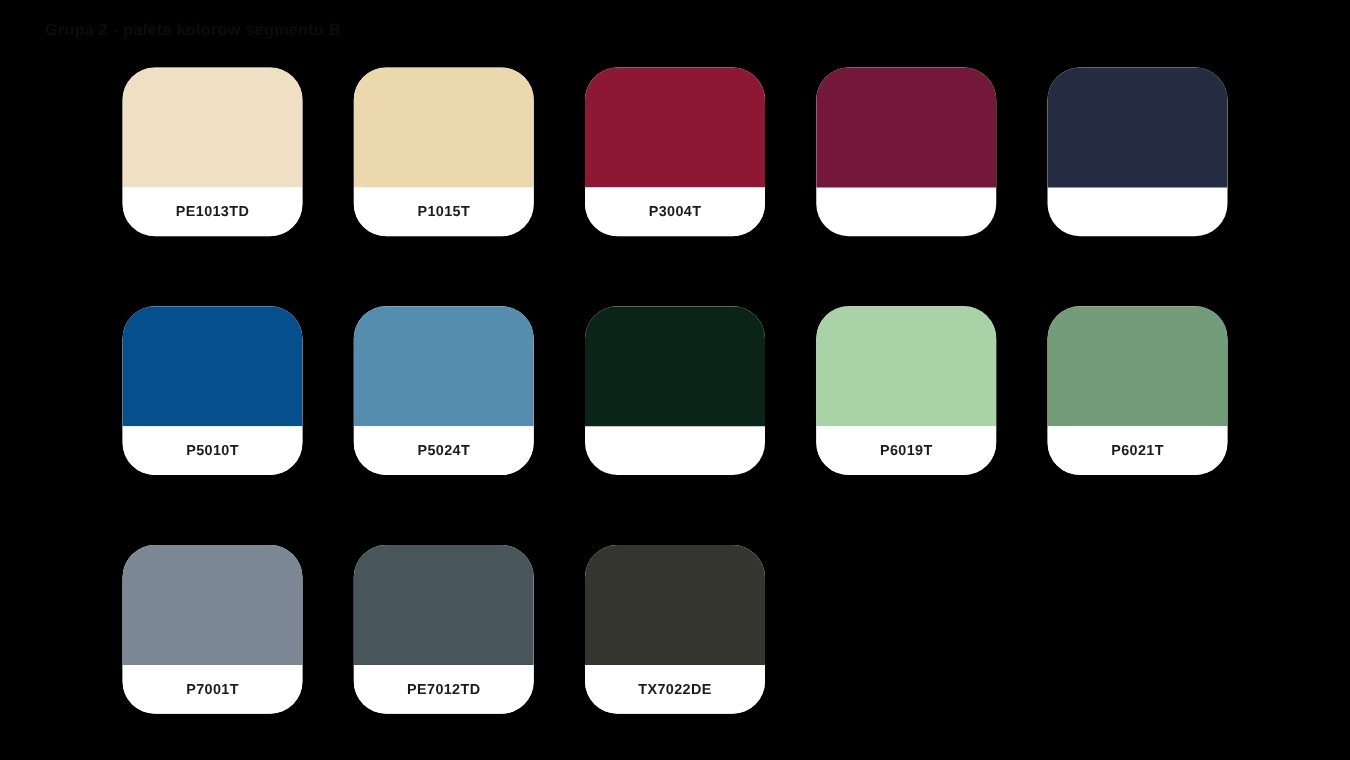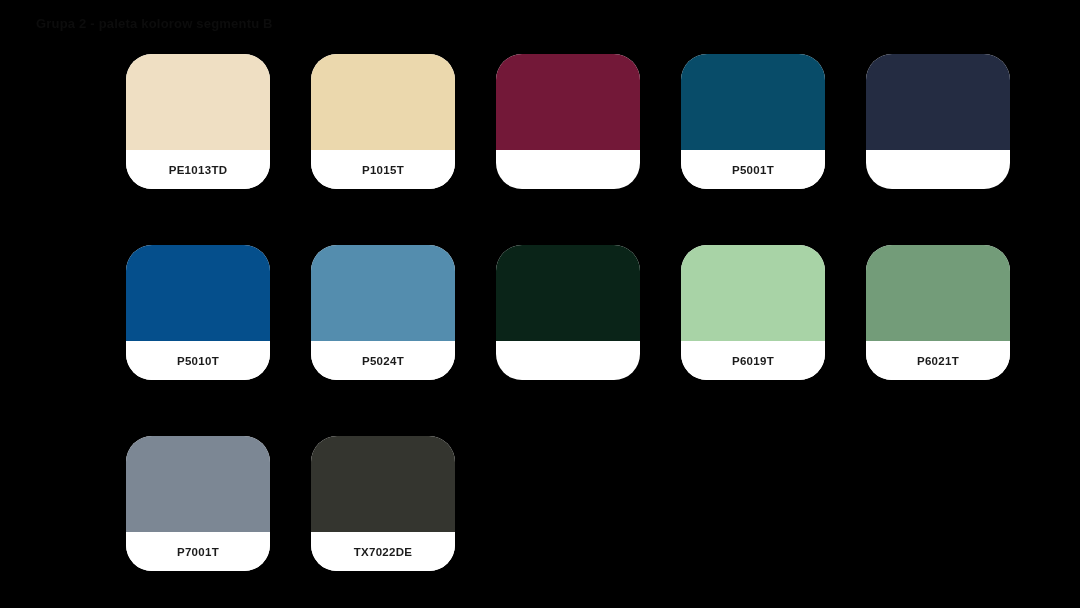--- a/index.html
+++ b/index.html
@@ -40,21 +40,20 @@
     column-gap: 41px;
     row-gap: 56px;
   }
   .swatch-card {
     position: relative;
     width: 144px;
     height: 135px;
     border-radius: 26px;
     overflow: hidden;
     background: #ffffff;
-    margin-left: 28px;
   }
   .swatch-color {
     position: absolute;
     left: 0;
     top: 0;
     width: 100%;
     height: 96px;
   }
   .swatch-label-band {
     position: absolute;
@@ -89,27 +88,27 @@
           <span class="swatch-label">PE1013TD</span>
         </div>
       </div>
       <div class="swatch-card">
         <div class="swatch-color" style="background: rgb(235, 216, 173);"></div>
         <div class="swatch-label-band">
           <span class="swatch-label">P1015T</span>
         </div>
       </div>
       <div class="swatch-card">
-        <div class="swatch-color" style="background: rgb(115, 24, 56);"></div>
+        <div class="swatch-color" style="background: rgb(140, 24, 52);"></div>
+        <div class="swatch-label-band">
+          <span class="swatch-label">P3004T</span>
+        </div>
       </div>
       <div class="swatch-card">
-        <div class="swatch-color" style="background: rgb(8, 76, 105);"></div>
-        <div class="swatch-label-band">
-          <span class="swatch-label">P5001T</span>
-        </div>
+        <div class="swatch-color" style="background: rgb(115, 24, 56);"></div>
       </div>
       <div class="swatch-card">
         <div class="swatch-color" style="background: rgb(36, 44, 66);"></div>
       </div>
       <div class="swatch-card">
         <div class="swatch-color" style="background: rgb(5, 79, 140);"></div>
         <div class="swatch-label-band">
           <span class="swatch-label">P5010T</span>
         </div>
       </div>
@@ -134,20 +133,26 @@
           <span class="swatch-label">P6021T</span>
         </div>
       </div>
       <div class="swatch-card">
         <div class="swatch-color" style="background: rgb(124, 135, 148);"></div>
         <div class="swatch-label-band">
           <span class="swatch-label">P7001T</span>
         </div>
       </div>
       <div class="swatch-card">
+        <div class="swatch-color" style="background: rgb(72, 86, 92);"></div>
+        <div class="swatch-label-band">
+          <span class="swatch-label">PE7012TD</span>
+        </div>
+      </div>
+      <div class="swatch-card">
         <div class="swatch-color" style="background: rgb(52, 53, 47);"></div>
         <div class="swatch-label-band">
           <span class="swatch-label">TX7022DE</span>
         </div>
       </div>
     </div>
 
 </div>
 
 </body></html>

